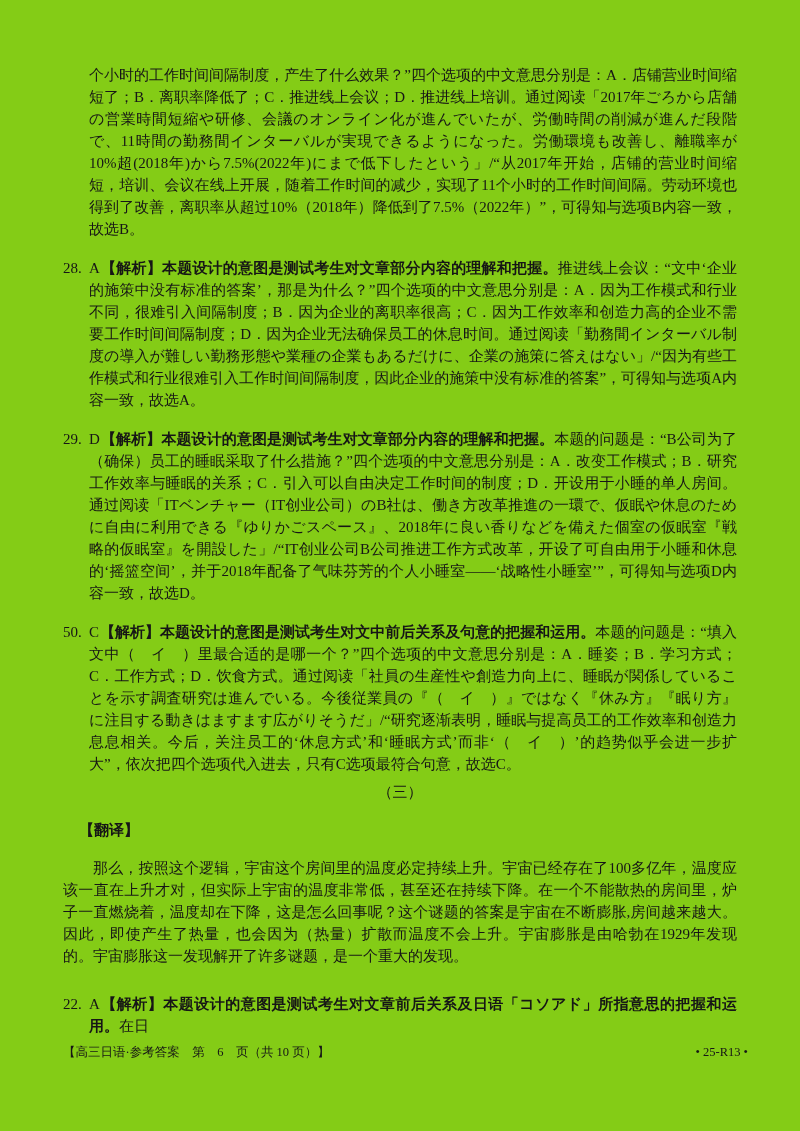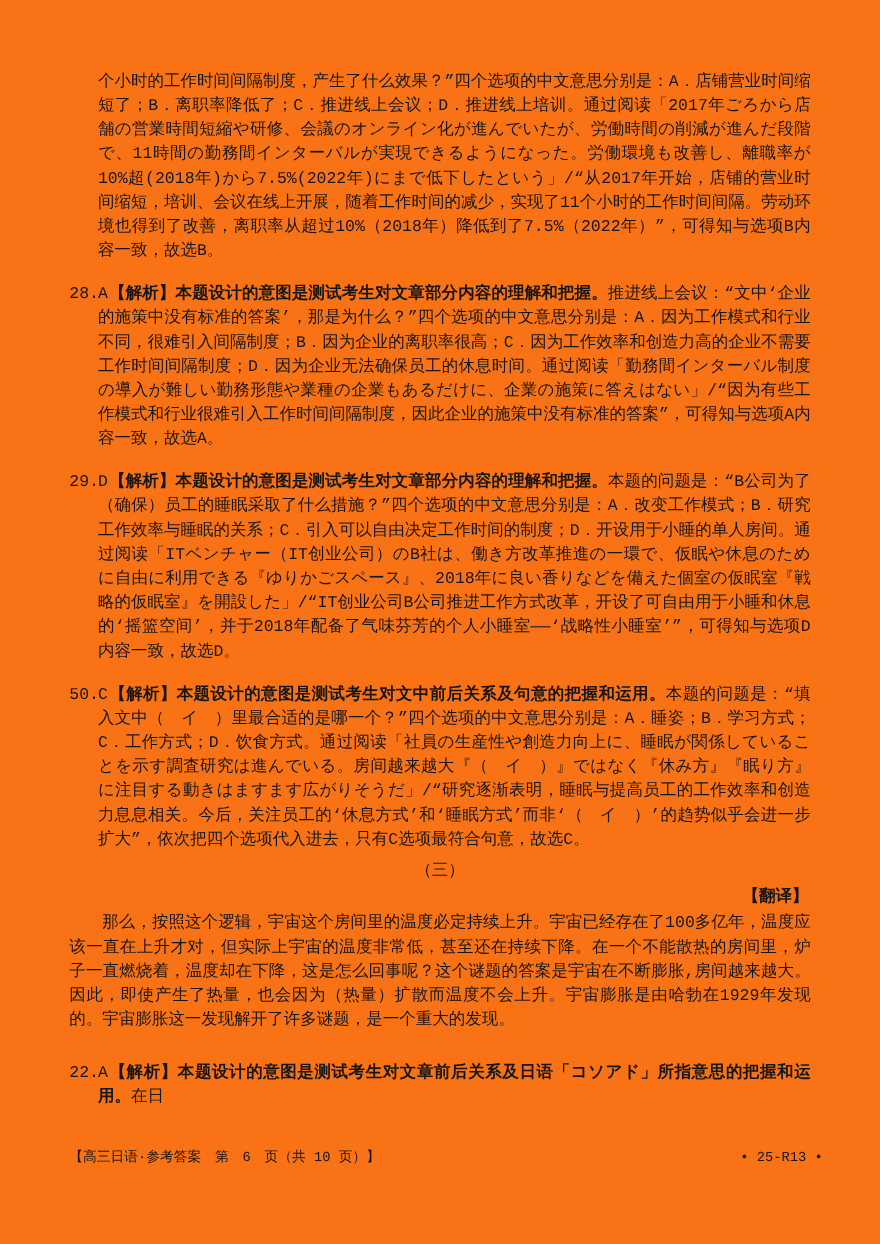--- a/index.html
+++ b/index.html
@@ -1,22 +1,22 @@
 <!DOCTYPE html>
 <html><head>
 <meta charset="utf-8">
 <style>
   html, body { margin: 0; padding: 0; background: #ffffff; }
   .page {
     position: relative;
     width: 800px;
     height: 1131px;
-    background: #f97316;
+    background: #84cc16;
     color: #161616;
-    font-family: Liberation Mono, monospace;
+    font-family: Liberation Serif, serif;
     font-size: 15px;
     line-height: 22px;
     overflow: hidden;
   }
   .content {
     position: absolute;
     left: 63px;
     top: 64px;
     width: 674px;
   }
@@ -30,21 +30,21 @@
     display: inline-block;
     width: 26px;
     margin-left: -26px;
   }
   .ans { margin-right: 1px; }
   .bold { font-weight: bold; }
   .section-heading {
     text-align: center;
     margin: 6px 0 2px 0;
   }
-  .trans-label { margin: 2px; text-align: right; }
+  .trans-label { margin: 16px; }
   .trans-para { margin: 0; text-indent: 2em; text-align: justify; }
   .item31 { margin-top: 26px; }
   .footer {
     position: absolute;
     left: 63px;
     right: 52px;
     top: 1044px;
     height: 18px;
     font-size: 12.5px;
     line-height: 16px;
@@ -70,21 +70,21 @@
 
     <div class="para item block">
       <span class="num">28.</span><span class="ans">A</span><span class="bold">【解析】本题设计的意图是测试考生对文章部分内容的理解和把握。</span><span>推进线上会议：“文中‘企业的施策中没有标准的答案’，那是为什么？”四个选项的中文意思分别是：A．因为工作模式和行业不同，很难引入间隔制度；B．因为企业的离职率很高；C．因为工作效率和创造力高的企业不需要工作时间间隔制度；D．因为企业无法确保员工的休息时间。通过阅读「勤務間インターバル制度の導入が難しい勤務形態や業種の企業もあるだけに、企業の施策に答えはない」/“因为有些工作模式和行业很难引入工作时间间隔制度，因此企业的施策中没有标准的答案”，可得知与选项A内容一致，故选A。</span>
     </div>
 
     <div class="para item block">
       <span class="num">29.</span><span class="ans">D</span><span class="bold">【解析】本题设计的意图是测试考生对文章部分内容的理解和把握。</span><span>本题的问题是：“B公司为了（确保）员工的睡眠采取了什么措施？”四个选项的中文意思分别是：A．改变工作模式；B．研究工作效率与睡眠的关系；C．引入可以自由决定工作时间的制度；D．开设用于小睡的单人房间。通过阅读「ITベンチャー（IT创业公司）のB社は、働き方改革推進の一環で、仮眠や休息のために自由に利用できる『ゆりかごスペース』、2018年に良い香りなどを備えた個室の仮眠室『戦略的仮眠室』を開設した」/“IT创业公司B公司推进工作方式改革，开设了可自由用于小睡和休息的‘摇篮空间’，并于2018年配备了气味芬芳的个人小睡室——‘战略性小睡室’”，可得知与选项D内容一致，故选D。</span>
     </div>
 
     <div class="para item">
-      <span class="num">50.</span><span class="ans">C</span><span class="bold">【解析】本题设计的意图是测试考生对文中前后关系及句意的把握和运用。</span><span>本题的问题是：“填入文中（　イ　）里最合适的是哪一个？”四个选项的中文意思分别是：A．睡姿；B．学习方式；C．工作方式；D．饮食方式。通过阅读「社員の生産性や創造力向上に、睡眠が関係していることを示す調査研究は進んでいる。房间越来越大『（　イ　）』ではなく『休み方』『眠り方』に注目する動きはますます広がりそうだ」/“研究逐渐表明，睡眠与提高员工的工作效率和创造力息息相关。今后，关注员工的‘休息方式’和‘睡眠方式’而非‘（　イ　）’的趋势似乎会进一步扩大”，依次把四个选项代入进去，只有C选项最符合句意，故选C。</span>
+      <span class="num">50.</span><span class="ans">C</span><span class="bold">【解析】本题设计的意图是测试考生对文中前后关系及句意的把握和运用。</span><span>本题的问题是：“填入文中（　イ　）里最合适的是哪一个？”四个选项的中文意思分别是：A．睡姿；B．学习方式；C．工作方式；D．饮食方式。通过阅读「社員の生産性や創造力向上に、睡眠が関係していることを示す調査研究は進んでいる。今後従業員の『（　イ　）』ではなく『休み方』『眠り方』に注目する動きはますます広がりそうだ」/“研究逐渐表明，睡眠与提高员工的工作效率和创造力息息相关。今后，关注员工的‘休息方式’和‘睡眠方式’而非‘（　イ　）’的趋势似乎会进一步扩大”，依次把四个选项代入进去，只有C选项最符合句意，故选C。</span>
     </div>
 
     <div class="section-heading">（三）</div>
 
     <p class="trans-label bold">【翻译】</p>
 
 
     <p class="trans-para">那么，按照这个逻辑，宇宙这个房间里的温度必定持续上升。宇宙已经存在了100多亿年，温度应该一直在上升才对，但实际上宇宙的温度非常低，甚至还在持续下降。在一个不能散热的房间里，炉子一直燃烧着，温度却在下降，这是怎么回事呢？这个谜题的答案是宇宙在不断膨胀,房间越来越大。因此，即使产生了热量，也会因为（热量）扩散而温度不会上升。宇宙膨胀是由哈勃在1929年发现的。宇宙膨胀这一发现解开了许多谜题，是一个重大的发现。</p>
 
     <div class="para item item31">

